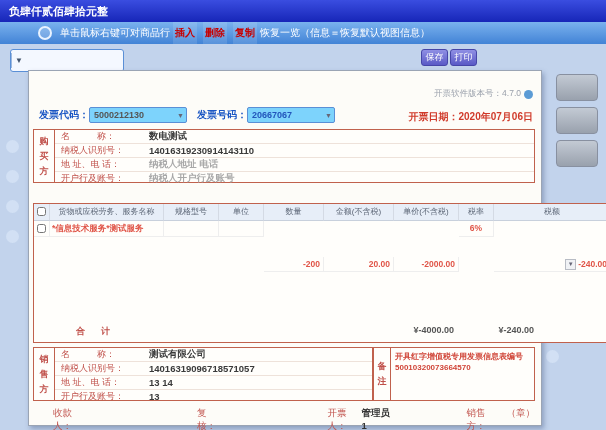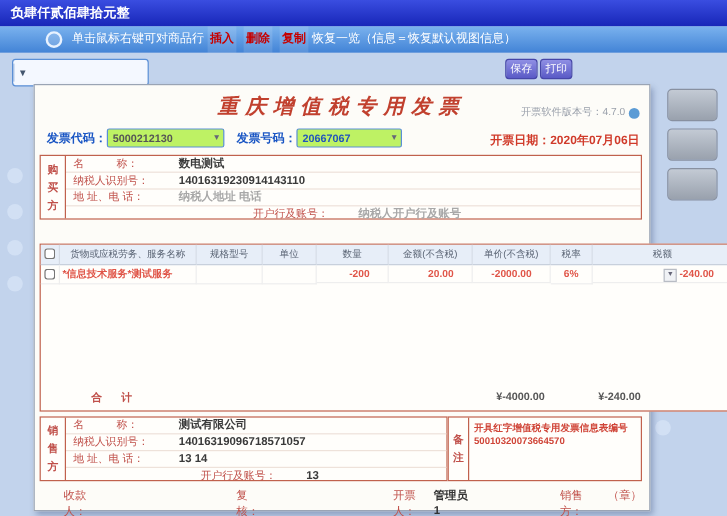--- a/index.html
+++ b/index.html
@@ -37,39 +37,39 @@
   .paper{left:28px;top:26px;width:512px;height:354px;background:#fdfcf8;
     border:1px solid #9aa4b4;box-shadow:2px 3px 5px rgba(40,60,110,.35);}
   .inv-title{top:6px;left:0;width:100%;text-align:center;
     font-family:"DejaVu Serif","Liberation Serif",serif;font-style:italic;font-weight:bold;
     font-size:17px;letter-spacing:6px;color:#c1402e;}
   .vnote{top:17px;right:8px;font-size:8.5px;color:#9aa0ab;display:flex;align-items:center;gap:3px;}
   .info-ic{display:inline-block;width:9px;height:9px;border-radius:50%;background:#5b9bd5;}
   .dateline{top:39px;right:8px;font-size:10px;font-weight:bold;color:#d03a2a;}
   .coderow{top:36px;left:10px;display:flex;align-items:center;font-size:10px;font-weight:bold;}
   .blbl{color:#1a56c4;}
-  .cbox{height:16px;border:1px solid #5a8fd6;border-radius:2px;background:#bef264;display:flex;
+  .cbox{height:16px;border:1px solid #5a8fd6;border-radius:2px;background:#7dd3fc;display:flex;
     align-items:center;font-weight:bold;font-size:9px;padding-left:4px;box-sizing:border-box;}
   .cbox .cdd{margin-left:auto;width:11px;color:#667;font-size:7px;text-align:center;}
   .rbox{border:1px solid #c0614d;background:#fffefb;box-sizing:border-box;}
   .sidecell{width:20px;border-right:1px solid #c0614d;display:flex;flex-direction:column;
     align-items:center;justify-content:center;gap:2px;color:#c0504a;font-size:9px;font-weight:bold;}
   .fields{flex:1;display:flex;flex-direction:column;}
   .frow{flex:1;display:flex;align-items:center;padding-left:6px;border-bottom:1px solid #eee2da;}
-  .frow:last-child{border-bottom:none;justify-content:center;}
+  .frow:last-child{border-bottom:none;}
   .flbl{width:88px;color:#c0504a;font-size:9px;white-space:nowrap;}
   .fval{font-size:9.5px;font-weight:bold;color:#3a3a3a;}
   .fval.gray{color:#a8a8a8;font-weight:bold;}
   .grid{display:grid;grid-template-columns:16px 114px 55px 45px 60px 70px 65px 35px 1fr;}
   .hcell{background:#e7eef8;border-right:1px solid #d4dae4;border-bottom:1px solid #c8d0dc;
     font-size:8px;color:#5a6474;text-align:center;line-height:16px;height:16px;
     white-space:nowrap;overflow:hidden;}
   .dcell{border-right:1px solid #eee;border-bottom:1px solid #eee;height:15px;line-height:15px;
     font-size:8.5px;color:#e05548;font-weight:bold;white-space:nowrap;overflow:hidden;}
-  .tr-r{text-align:right;padding-right:15px;box-sizing:border-box;}
+  .tr-r{text-align:right;padding-right:3px;box-sizing:border-box;margin-top:36px;}
   .tr-c{text-align:center;}
   .cbx{width:9px;height:9px;margin:0;vertical-align:middle;}
   .taxsel{display:inline-block;width:9px;height:9px;border:1px solid #b8bcc4;background:#f0f2f5;
     color:#667;font-size:6px;line-height:8px;text-align:center;vertical-align:1px;margin-right:2px;}
   .totrow{bottom:3px;left:0;width:100%;height:14px;font-size:9px;font-weight:bold;}
   .totlabel{left:42px;color:#c0504a;letter-spacing:16px;}
   .totamt{left:295px;width:125px;text-align:right;color:#555;}
   .tottax{left:430px;width:70px;text-align:right;color:#555;}
   .sumrow{display:flex;align-items:stretch;}
   .sumlbl{width:135px;border-right:1px solid #c0614d;color:#c0504a;font-size:9.5px;
@@ -115,21 +115,20 @@
   <button class="pbtn" style="left:450px;">打印</button>
 
   <button class="abs sbtn" style="top:30px;height:27px;"></button>
   <button class="abs sbtn" style="top:63px;height:27px;"></button>
   <button class="abs sbtn" style="top:96px;height:27px;"></button>
   <button class="abs sbtn-blue" style="top:184px;height:22px;">完成</button>
   <button class="abs sbtn" style="top:230px;height:24px;"></button>
 
   <div class="abs paper">
 
-    <div class="abs inv-title">重庆增值税专用发票</div>
 
     <div class="abs vnote">
       <span>开票软件版本号：4.7.0</span>
       <span class="info-ic"></span>
     </div>
 
     <div class="abs dateline">
       <span>开票日期：</span><span>2020年07月06日</span>
     </div>
 

